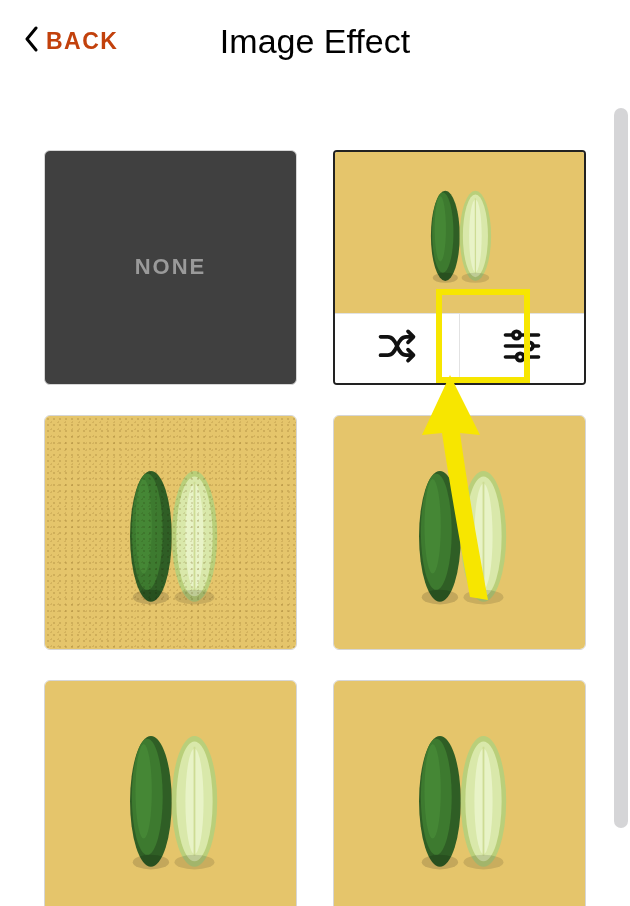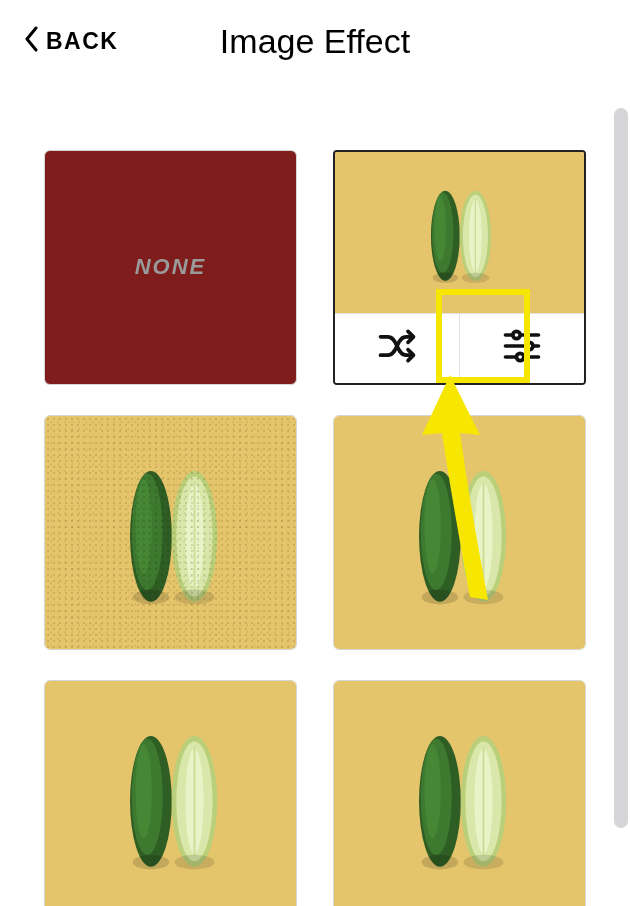--- a/index.html
+++ b/index.html
@@ -16,21 +16,21 @@
     display: flex;
     align-items: center;
     padding: 26px 24px 20px 24px;
     position: relative;
   }
   .back-btn {
     display: flex;
     align-items: center;
     gap: 6px;
     cursor: pointer;
-    color: #000000;
+    color: #c2410c;
   }
   .back-btn svg { width: 16px; height: 26px; }
   .back-label {
     font-size: 23px;
     font-weight: 600;
     letter-spacing: 1.5px;
   }
   .title {
     position: absolute;
     left: 50%;
@@ -58,29 +58,28 @@
   .tile {
     border-radius: 6px;
     overflow: hidden;
     position: relative;
     border: 1px solid #d6d6d6;
     aspect-ratio: 236 / 219;
     width: 100%;
   }
 
   .tile.none {
-    background: #7f1d1d;
+    background: #404040;
     display: flex;
     align-items: center;
     justify-content: center;
     color: #9a9a9a;
     font-weight: 700;
     font-size: 22px;
     letter-spacing: 2px;
-    font-style: italic;
   }
 
   .tile.selected {
     border: 2px solid #222;
     border-radius: 4px;
   }
 
   .thumb {
     width: 100%;
     height: 100%;

